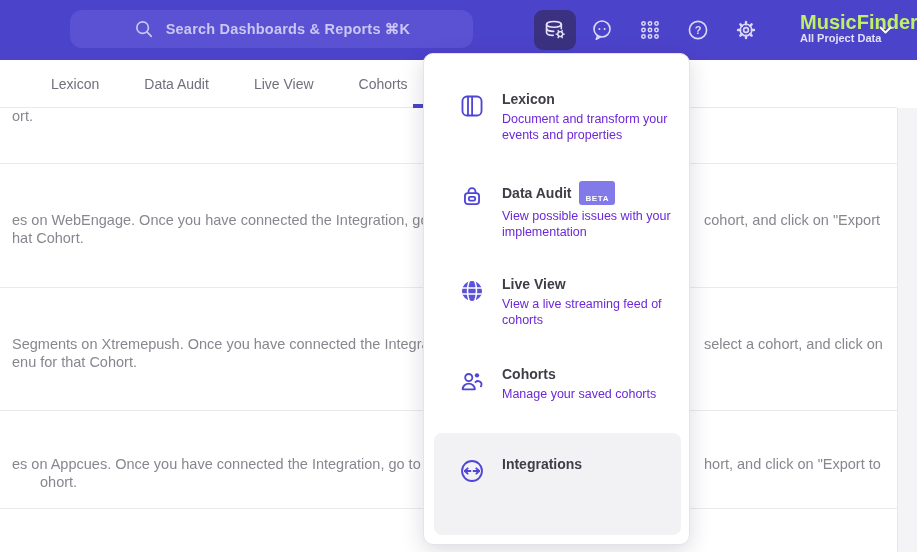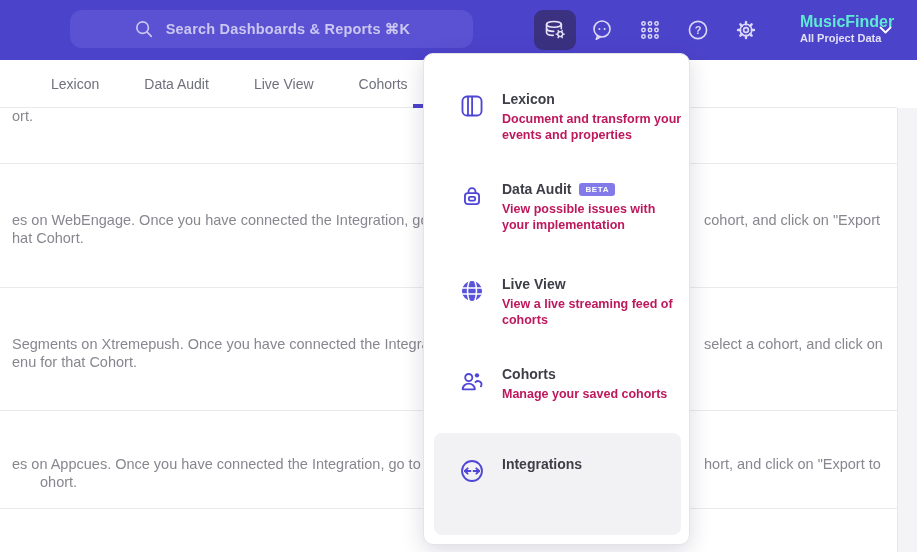--- a/index.html
+++ b/index.html
@@ -16,21 +16,21 @@
     justify-content:center; gap:11px; cursor:pointer;font-weight:bold;
   }
   .searchbar span { color:#cbc7f0; font-size:14.5px; letter-spacing:.2px; }
   .nav-btn {
     position:absolute; top:10px; width:42px; height:40px; border-radius:9px;
     display:flex; align-items:center; justify-content:center; cursor:pointer;
   }
   .nav-btn.active { background:#3a3280; }
   .nav-ic { position:absolute; top:18px; width:24px; height:24px; display:flex; align-items:center; justify-content:center; cursor:pointer; }
   .project { position:absolute; left:800px; top:13px; cursor:pointer; }
-  .project .pname { color:#5eead4; font-size:16px; font-weight:bold; line-height:18px; }
+  .project .pname { color:#bef264; font-size:20px; font-weight:bold; line-height:18px; }
   .project .pscope { color:#e2dff8; font-size:11px; font-weight:bold; line-height:14px; }
   .chev { position:absolute; left:879px; top:26px; }
   
   .tabbar {
     position:absolute; left:0; top:60px; width:897px; height:48px; background:#ffffff;
     border-bottom:1px solid #e9e9ec; display:flex; align-items:center; padding-left:51px; gap:45px;
   }
   .tab { color:#70707c; font-size:14px; cursor:pointer; white-space:nowrap; }
   .tab-underline { position:absolute; left:413px; top:104px; width:11px; height:4px; background:#4c43cb; }
   
@@ -44,24 +44,24 @@
   .dropdown {
     position:absolute; left:423px; top:53px; width:267px; height:492px;
     background:#ffffff; border:1px solid #e4e4e8; border-radius:10px;
     box-shadow:0 6px 22px rgba(30,30,70,.16); z-index:5;
   }
   .menu-item { position:absolute; left:0; width:267px; display:flex; align-items:flex-start; cursor:pointer; }
   .menu-item .mi-icon { width:26px; height:26px; margin-left:35px; margin-top:2px; flex:0 0 26px; }
   .menu-item .mi-text { margin-left:17px; width:182px; }
   .mi-title-row { display:flex; align-items:center; gap:8px; }
   .mi-title { color:#3e3e48; font-size:14px; font-weight:bold; line-height:17px; }
-  .mi-desc { color:#be185d; font-size:12.5px; line-height:15.5px; margin-top:4px;font-weight:bold; }
+  .mi-desc { color:#6d28d9; font-size:12.5px; line-height:15.5px; margin-top:4px; }
   .badge {
     background:#827ae8; color:#ffffff; font-size:8px; font-weight:bold;
-    letter-spacing:.6px; border-radius:3px; padding:3px 6px 2px; line-height:1;
+    letter-spacing:.6px; border-radius:3px; padding:14px 6px 2px; line-height:1;
   }
   .menu-item.hovered {
     left:10px; width:247px; background:#f2f2f4; border-radius:8px; padding:23px 0 0;
   }
   .menu-item.hovered .mi-icon { margin-left:25px; }
   svg { display:block; }
 </style>
 </head>
 <body>
 

